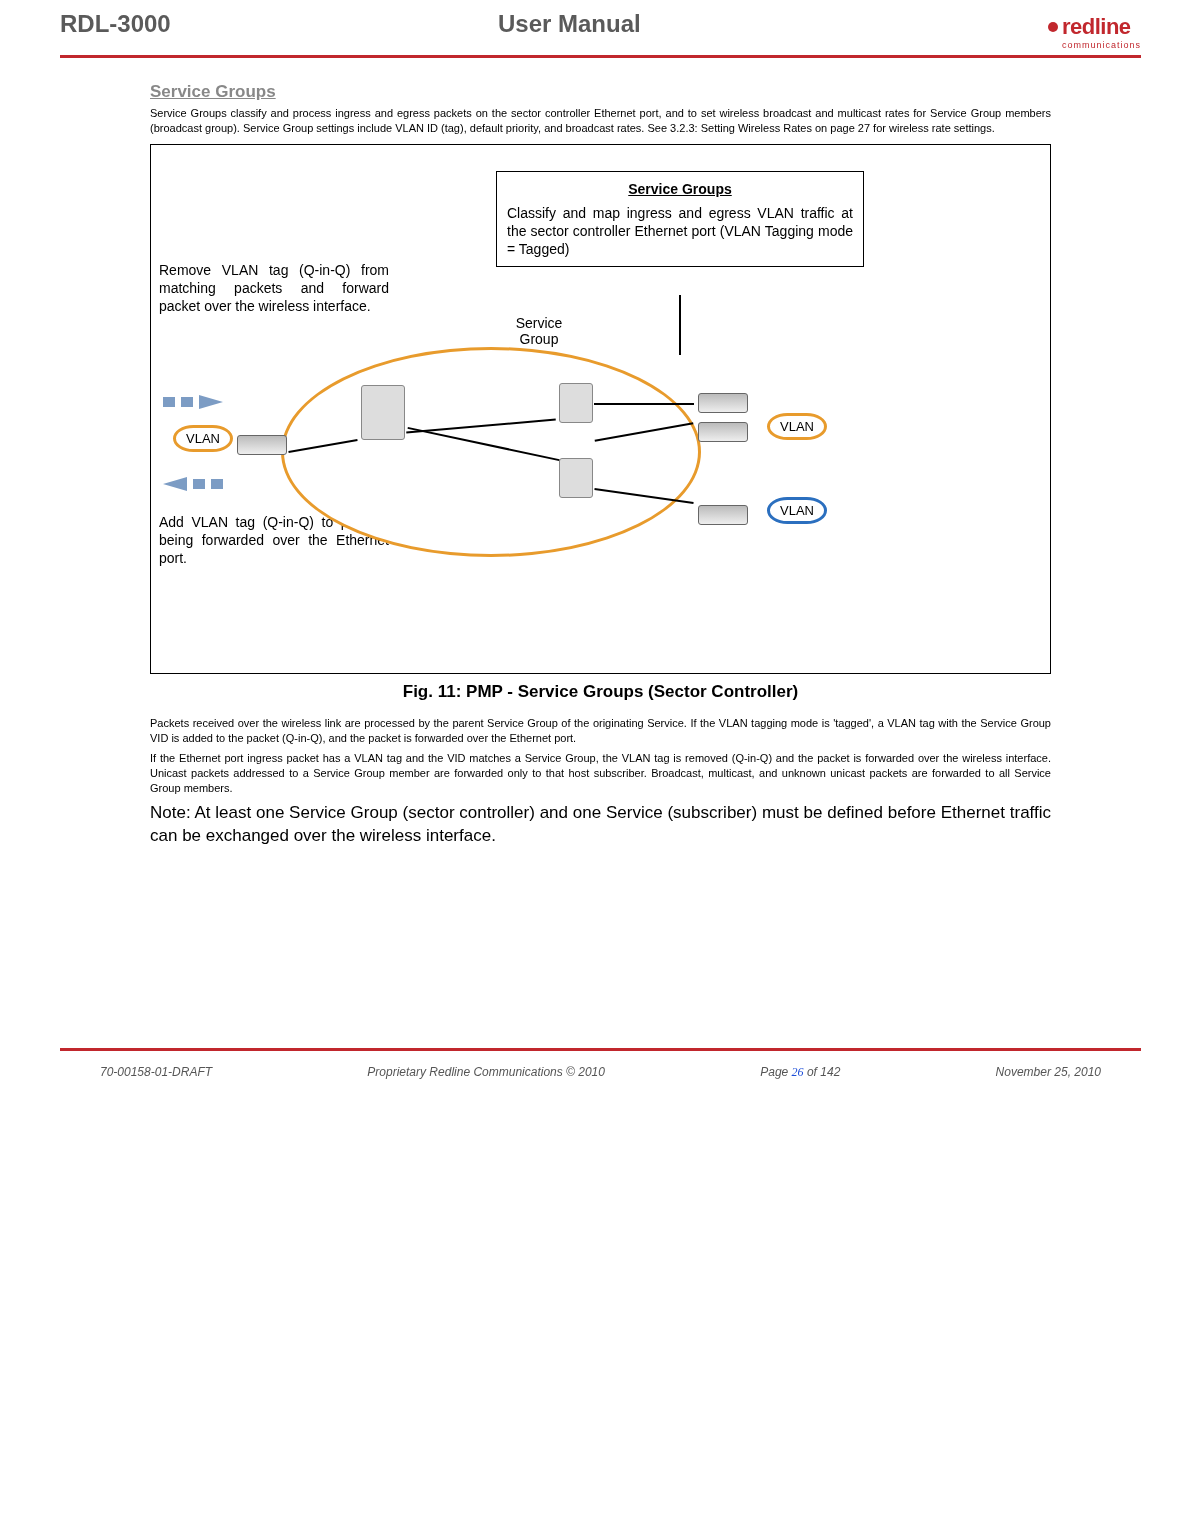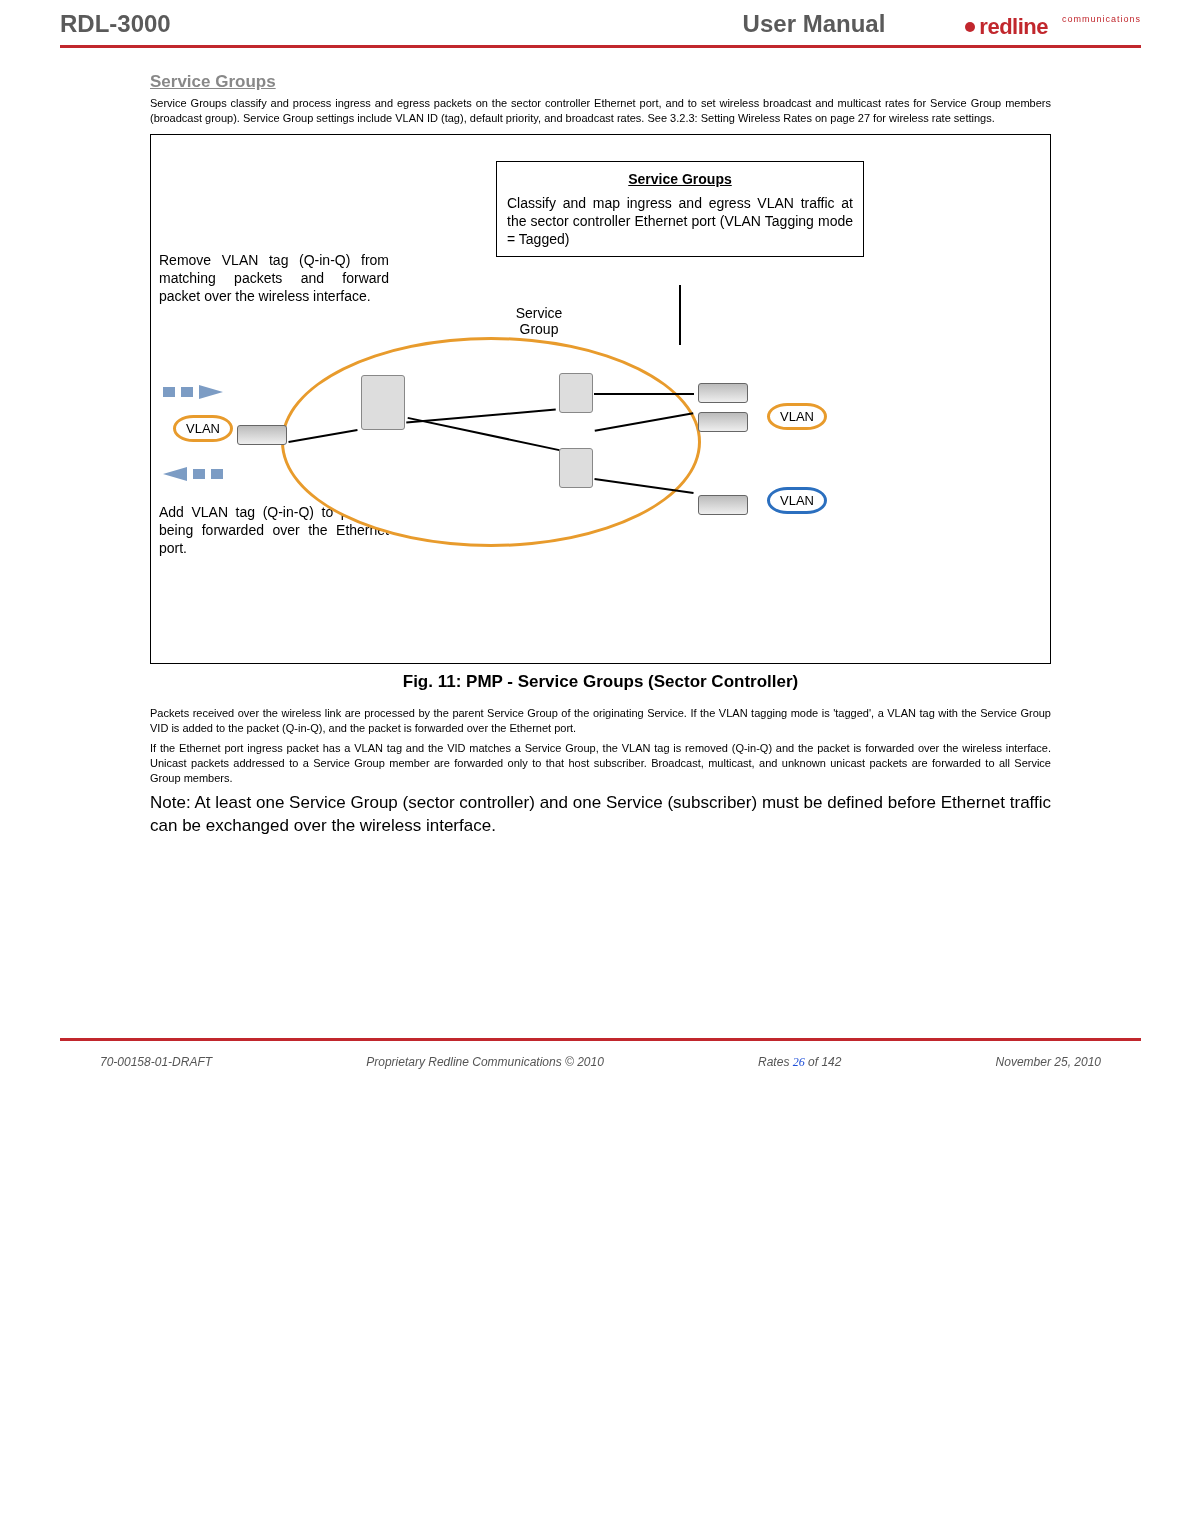--- a/index.html
+++ b/index.html
@@ -24,25 +24,26 @@
       font-size: 24px;
       font-weight: bold;
       color: #5a5a5a;
       text-align: center;
     }
     .header-center {
       font-size: 24px;
       font-weight: bold;
       color: #5a5a5a;
       flex: 1;
-      text-align: right;
+      text-align: center;
       margin-right: 80px;
     }
     .logo {
       display: flex;
+      flex-direction: column;
       align-items: flex-start;
     }
     .logo-main {
       display: flex;
       align-items: center;
       gap: 2px;
     }
     .logo-dot {
       width: 10px;
       height: 10px;
@@ -305,17 +306,17 @@
     <p class="body-text">Packets received over the wireless link are processed by the parent Service Group of the originating Service. If the VLAN tagging mode is 'tagged', a VLAN tag with the Service Group VID is added to the packet (Q-in-Q), and the packet is forwarded over the Ethernet port.</p>
     <p class="body-text">If the Ethernet port ingress packet has a VLAN tag and the VID matches a Service Group, the VLAN tag is removed (Q-in-Q) and the packet is forwarded over the wireless interface. Unicast packets addressed to a Service Group member are forwarded only to that host subscriber. Broadcast, multicast, and unknown unicast packets are forwarded to all Service Group members.</p>
     <p class="note-text">Note: At least one Service Group (sector controller) and one Service (subscriber) must be defined before Ethernet traffic can be exchanged over the wireless interface.</p>
   </div>
 
   <div class="footer-rule"></div>
   <div class="footer">
     <span>70-00158-01-DRAFT</span>
     <span>Proprietary Redline Communications © 2010</span>
     <span class="page-num">
-      <span>Rates </span><span class="cur">26</span><span> of 142</span>
+      <span>Page </span><span class="cur">26</span><span> of 142</span>
     </span>
     <span>November 25, 2010</span>
   </div>
 </div>
 
 </body></html>

